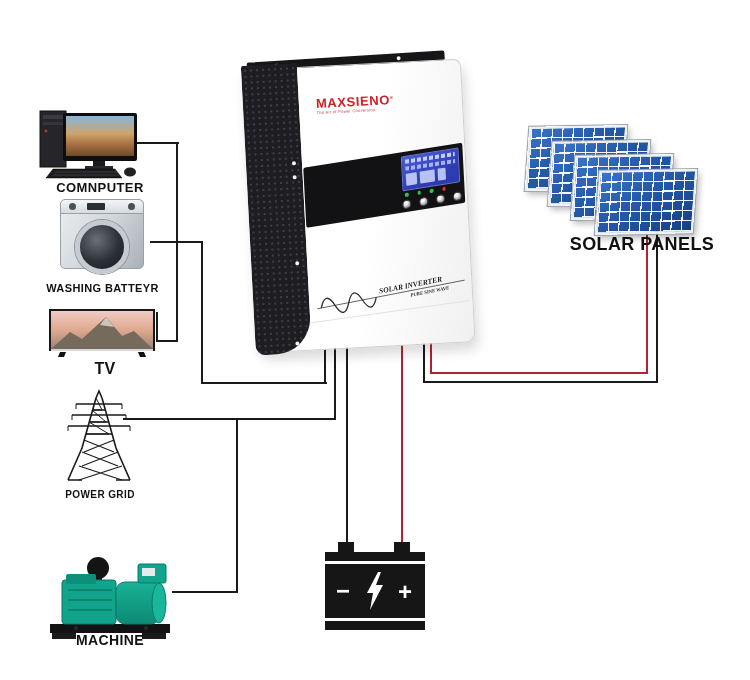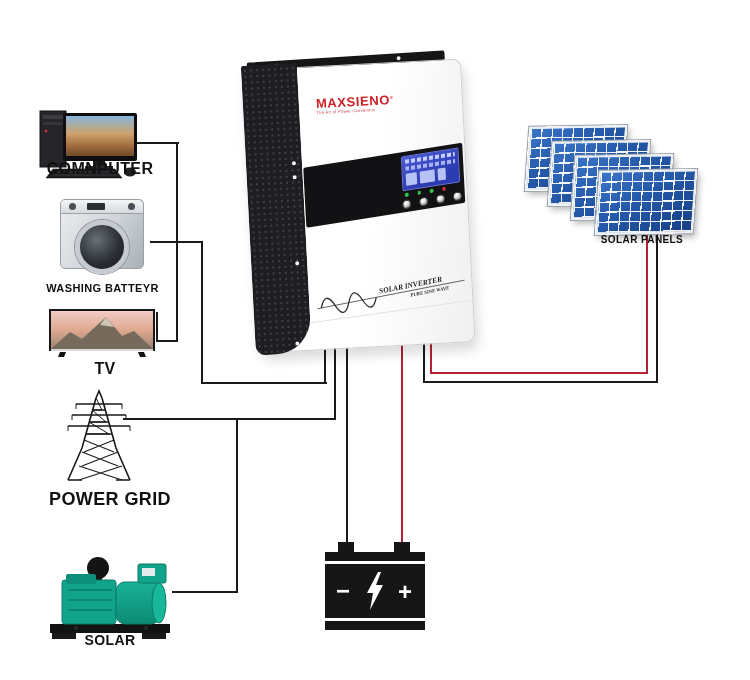--- a/index.html
+++ b/index.html
@@ -122,21 +122,21 @@
       <defs>
         <linearGradient id="scr" x1="0" y1="0" x2="0" y2="1">
           <stop offset="0" stop-color="#86b7dc"></stop>
             <stop offset=".45" stop-color="#cfa269"></stop>
           <stop offset=".75" stop-color="#a06a3e"></stop>
             <stop offset="1" stop-color="#6e4a28"></stop>
         </linearGradient>
       </defs>
     </svg>
   </div>
-  <div class="dev-label" style="left:30px;top:160px;width:140px;font-size:16px;">COMNPUTER</div>
+  <div class="dev-label" style="left:30px;top:180px;width:140px;font-size:13px;">COMNPUTER</div>
 
   <div class="icon-wrap" style="left:60px;top:199px;">
     <div class="wm-body">
       <div class="wm-top">
         <div class="wm-display"></div>
         <div class="wm-knob" style="left:8px;"></div>
         <div class="wm-knob" style="right:8px;"></div>
       </div>
       <div class="wm-door"></div>
     </div>
@@ -168,21 +168,21 @@
       <path d="M44 10 L47 3 L50 10"></path>
       <path d="M44 10 L30 60 L16 92 M50 10 L64 60 L78 92"></path>
       <path d="M40 22 L54 22 M37 34 L57 34 M34 46 L60 46"></path>
       <path d="M24 16 L70 16 M20 27 L74 27 M16 38 L78 38" stroke-width="1.3"></path>
       <path d="M24 16 L24 21 M70 16 L70 21 M20 27 L20 32 M74 27 L74 32 M16 38 L16 43 M78 38 L78 43" stroke-width="1"></path>
       <path d="M44 10 L50 22 L40 22 L54 34 L37 34 L57 46 L34 46" stroke-width="1"></path>
       <path d="M32 52 L62 64 M62 52 L32 64 M30 64 L66 78 M66 64 L30 78 M27 78 L70 92 M70 78 L27 92" stroke-width="1.1"></path>
       <path d="M16 92 L30 92 M64 92 L78 92" stroke-width="1.3"></path>
     </svg>
   </div>
-  <div class="dev-label" style="left:35px;top:489px;width:150px;font-size:18px;">POWER GRID</div>
+  <div class="dev-label" style="left:25px;top:489px;width:150px;font-size:10px;">POWER GRID</div>
 
   <div class="icon-wrap" style="left:42px;top:550px;">
     <svg width="142" height="96" viewBox="0 0 142 96">
       <rect x="8" y="74" width="120" height="9" fill="#121212"></rect>
       <rect x="10" y="83" width="24" height="6" fill="#1a1a1a"></rect>
       <rect x="100" y="83" width="24" height="6" fill="#1a1a1a"></rect>
       <circle cx="56" cy="18" r="11" fill="#141414"></circle>
       <rect x="52" y="24" width="8" height="10" fill="#141414"></rect>
       <rect x="20" y="30" width="54" height="44" rx="3" fill="var(--dynamo-teal,#12a38c)" stroke="#0b7a66"></rect>
       <rect x="24" y="24" width="30" height="10" rx="2" fill="#0e8f7a"></rect>
@@ -194,27 +194,27 @@
       <circle cx="34" cy="78" r="2" fill="#2a2a2a"></circle>
       <circle cx="104" cy="78" r="2" fill="#2a2a2a"></circle>
       <defs>
         <linearGradient id="gen" x1="0" y1="0" x2="0" y2="1">
           <stop offset="0" stop-color="#18b298"></stop>
             <stop offset="1" stop-color="#0d8a74"></stop>
         </linearGradient>
       </defs>
     </svg>
   </div>
-  <div class="dev-label" style="left:40px;top:632px;width:140px;font-size:14px;">SOLAR</div>
+  <div class="dev-label" style="left:40px;top:632px;width:140px;font-size:14px;">MACHINE</div>
 
   <div class="solar-panel" style="left:527px;top:126px;"></div>
   <div class="solar-panel" style="left:550px;top:141px;"></div>
   <div class="solar-panel" style="left:573px;top:155px;"></div>
   <div class="solar-panel" style="left:597px;top:170px;"></div>
-  <div class="dev-label" style="left:563px;top:234px;width:158px;font-size:10px;">SOLAR PANELS</div>
+  <div class="dev-label" style="left:563px;top:234px;width:158px;font-size:18px;">SOLAR PANELS</div>
 
   <div class="terminal" style="left:338px;top:542px;width:16px;height:11px;"></div>
   <div class="terminal" style="left:394px;top:542px;width:16px;height:11px;"></div>
   <div class="bat-part" style="left:325px;top:552px;width:100px;height:9px;z-index:3;"></div>
   <div class="bat-part" style="left:325px;top:564px;width:100px;height:54px;z-index:3;"></div>
   <div class="bat-part" style="left:325px;top:621px;width:100px;height:9px;z-index:3;"></div>
   <div class="bat-sign" style="left:336px;top:577px;font-size:24px;">−</div>
   <div class="bat-sign" style="left:398px;top:578px;font-size:24px;">+</div>
   <div class="icon-wrap" style="left:364px;top:570px;z-index:4;">
     <svg width="22" height="42" viewBox="0 0 22 42">

